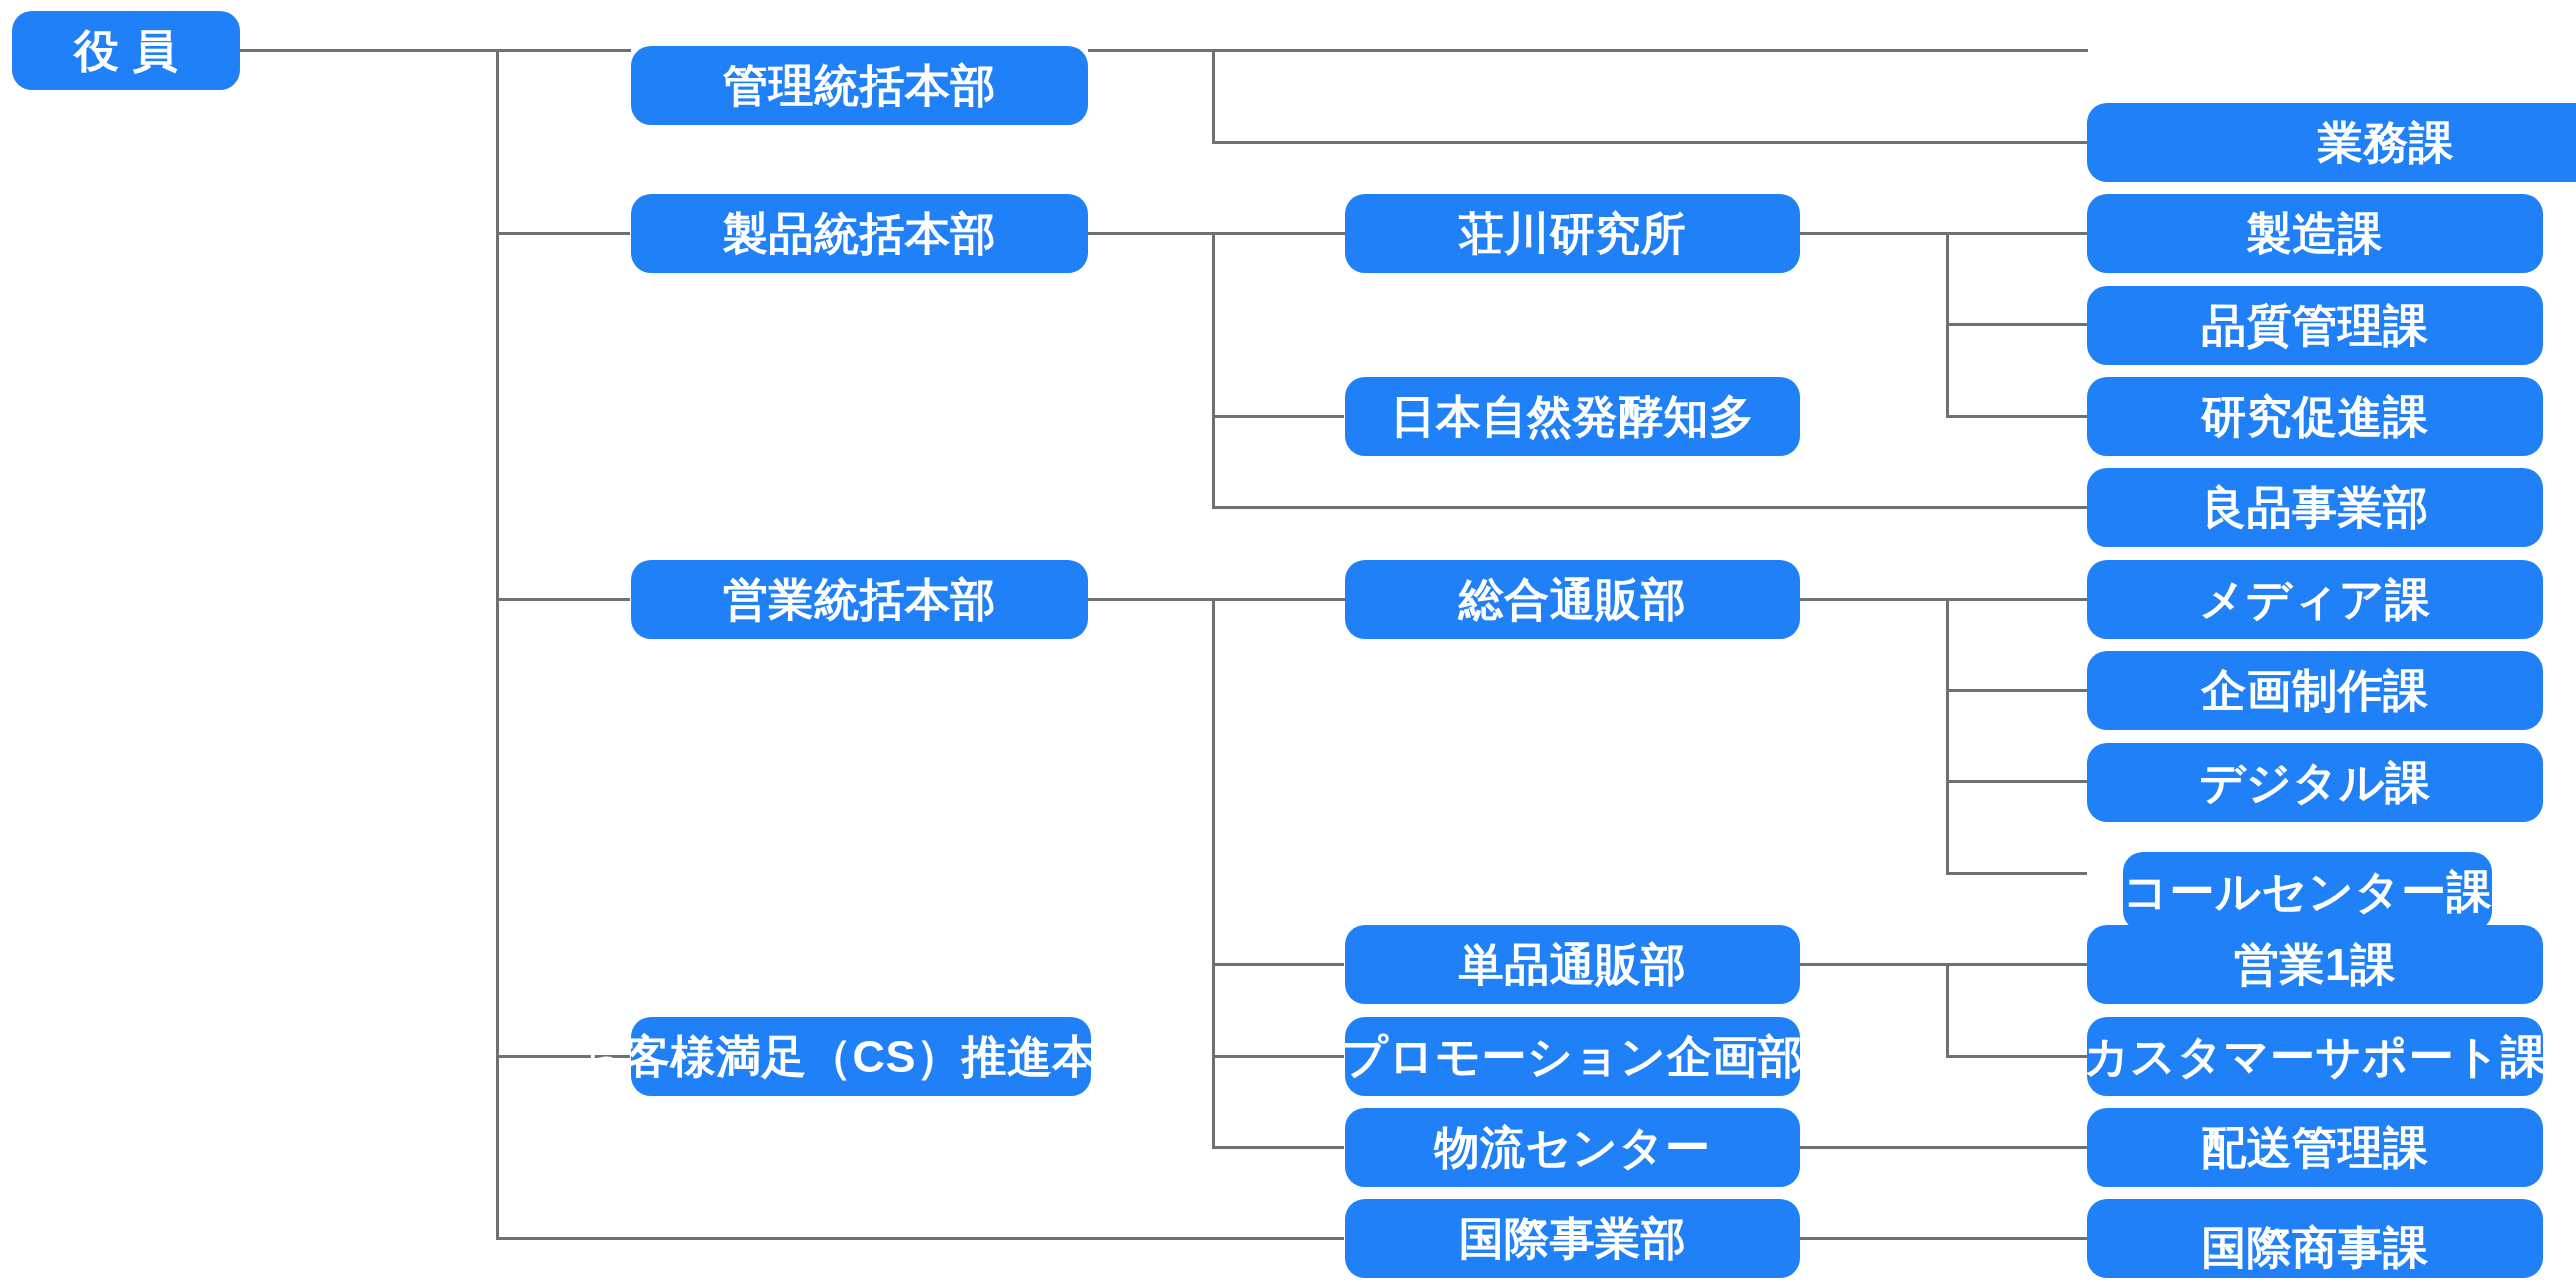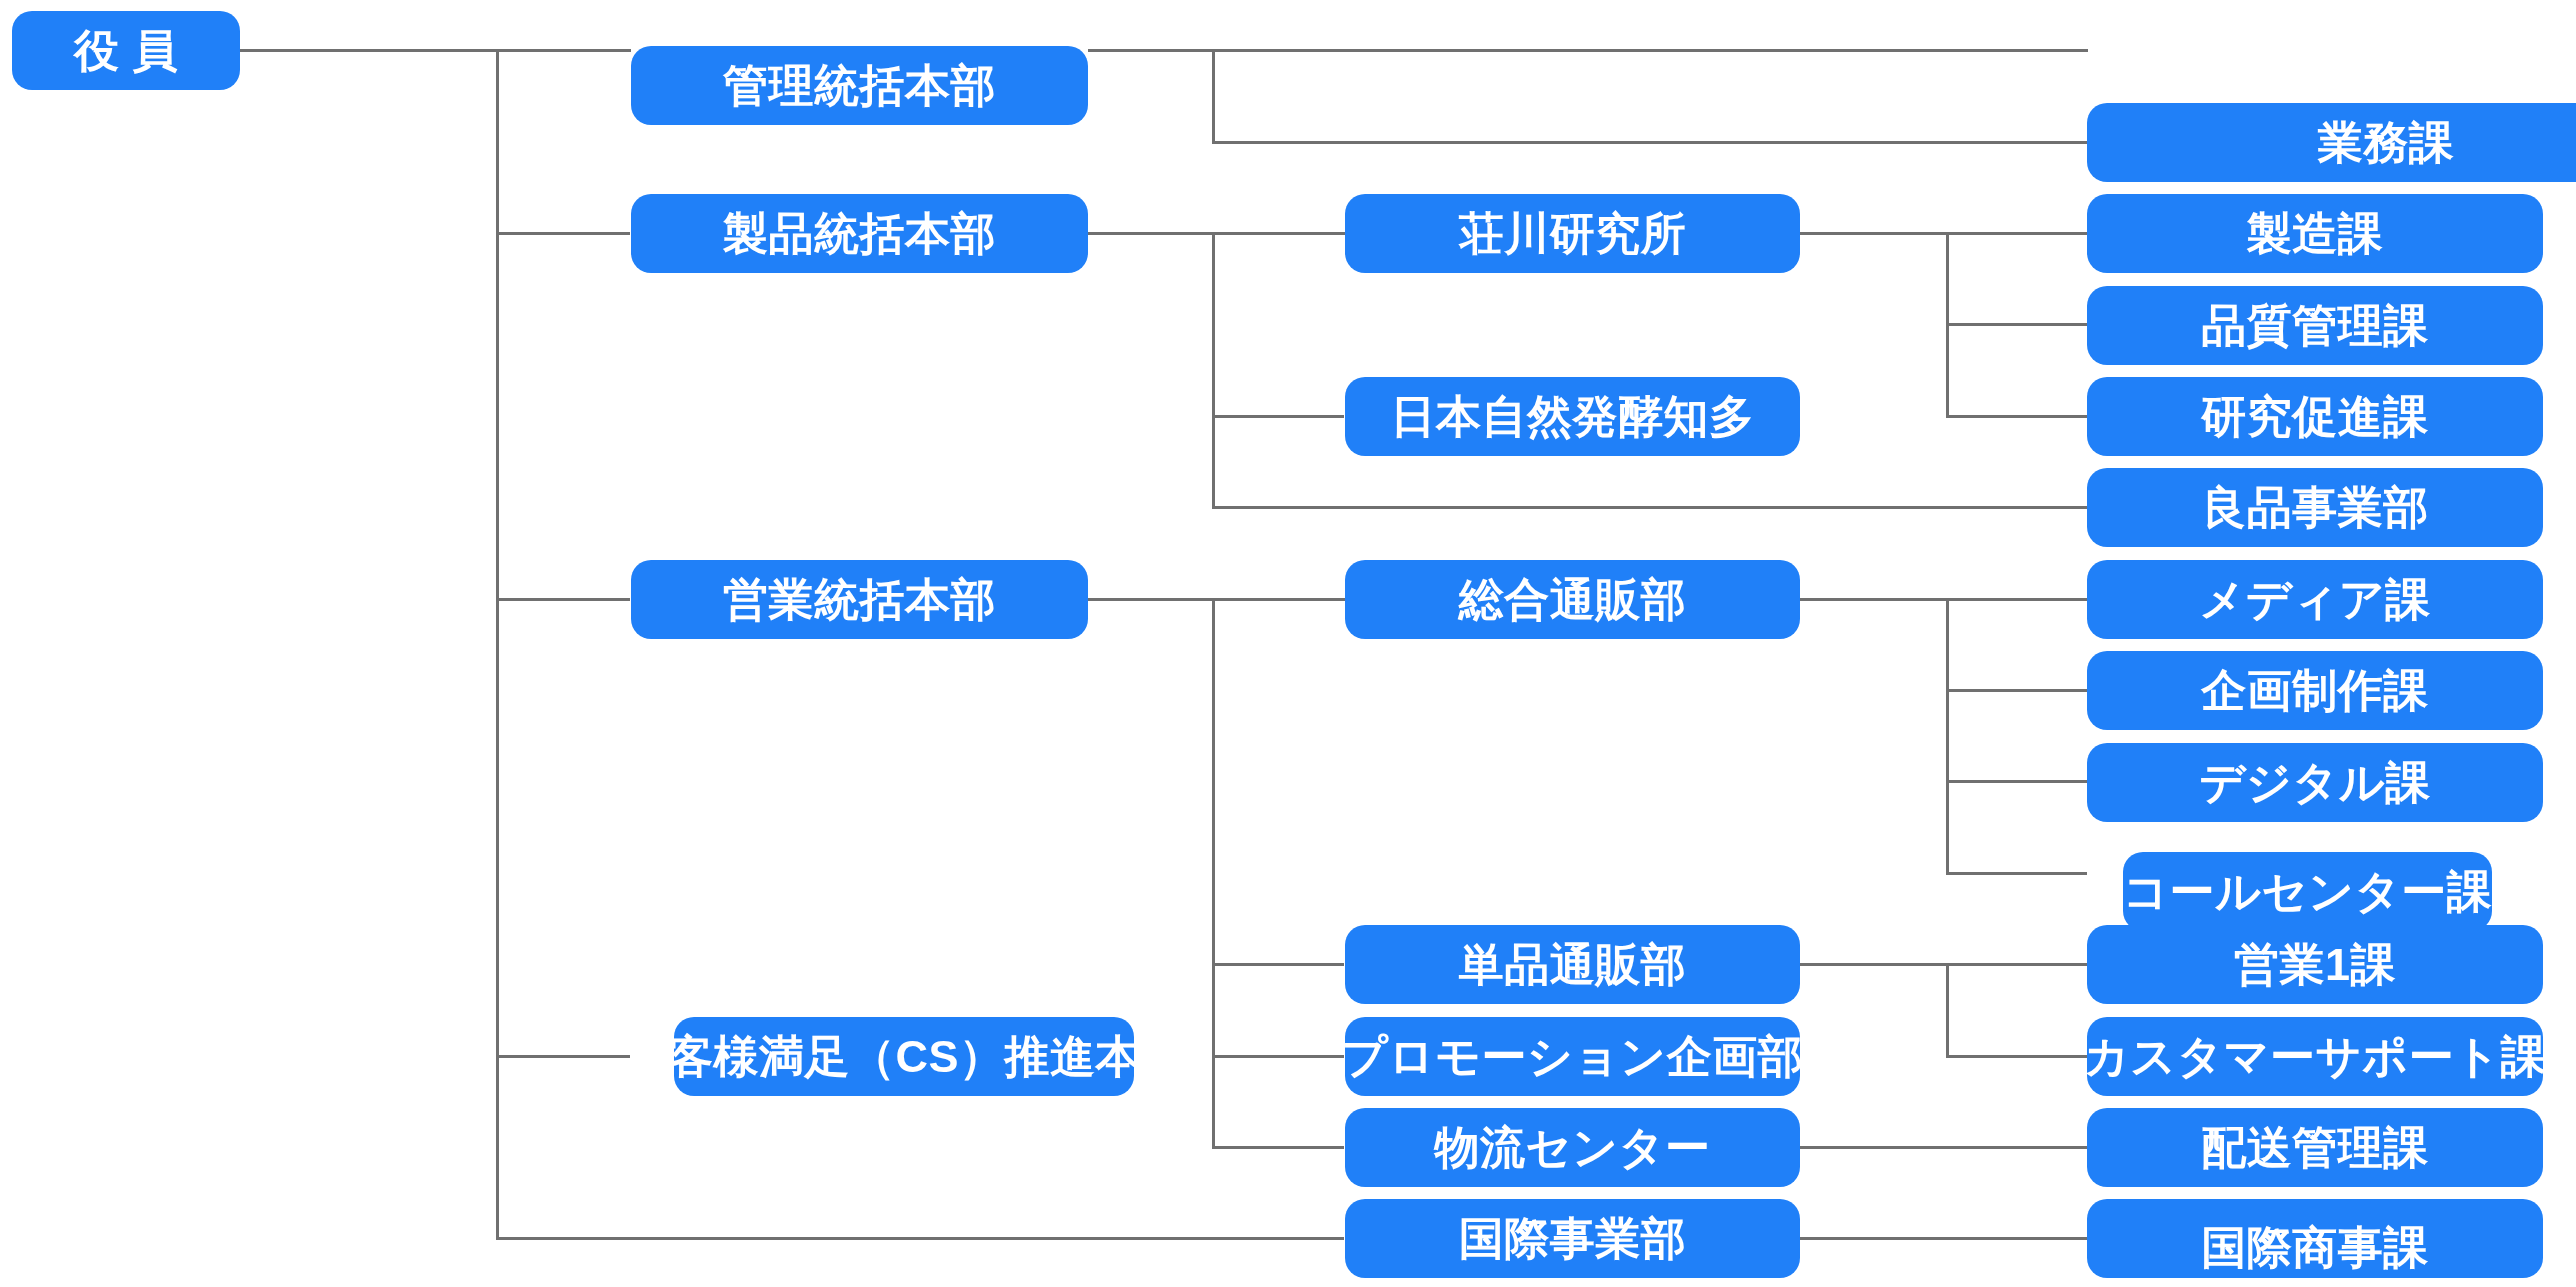--- a/index.html
+++ b/index.html
@@ -83,21 +83,21 @@
 
   <div class="node" style="left:631px; top:11.4px; width:457px;margin-top:35px;">
     <span>管理統括本部</span>
   </div>
   <div class="node" style="left:631px; top:194px; width:457px;">
     <span>製品統括本部</span>
   </div>
   <div class="node" style="left:631px; top:560px; width:457px;">
     <span>営業統括本部</span>
   </div>
-  <div class="node" style="left:631px; top:1017px; width:460px;margin-left:43px;">
+  <div class="node" style="left:631px; top:1017px; width:460px;">
     <span>お客様満足（CS）推進本部</span>
   </div>
 
   <div class="node" style="left:1345px; top:194px; width:455px;">
     <span>荘川研究所</span>
   </div>
   <div class="node" style="left:1345px; top:377px; width:455px;">
     <span>日本自然発酵知多</span>
   </div>
   <div class="node" style="left:1345px; top:560px; width:455px;">

